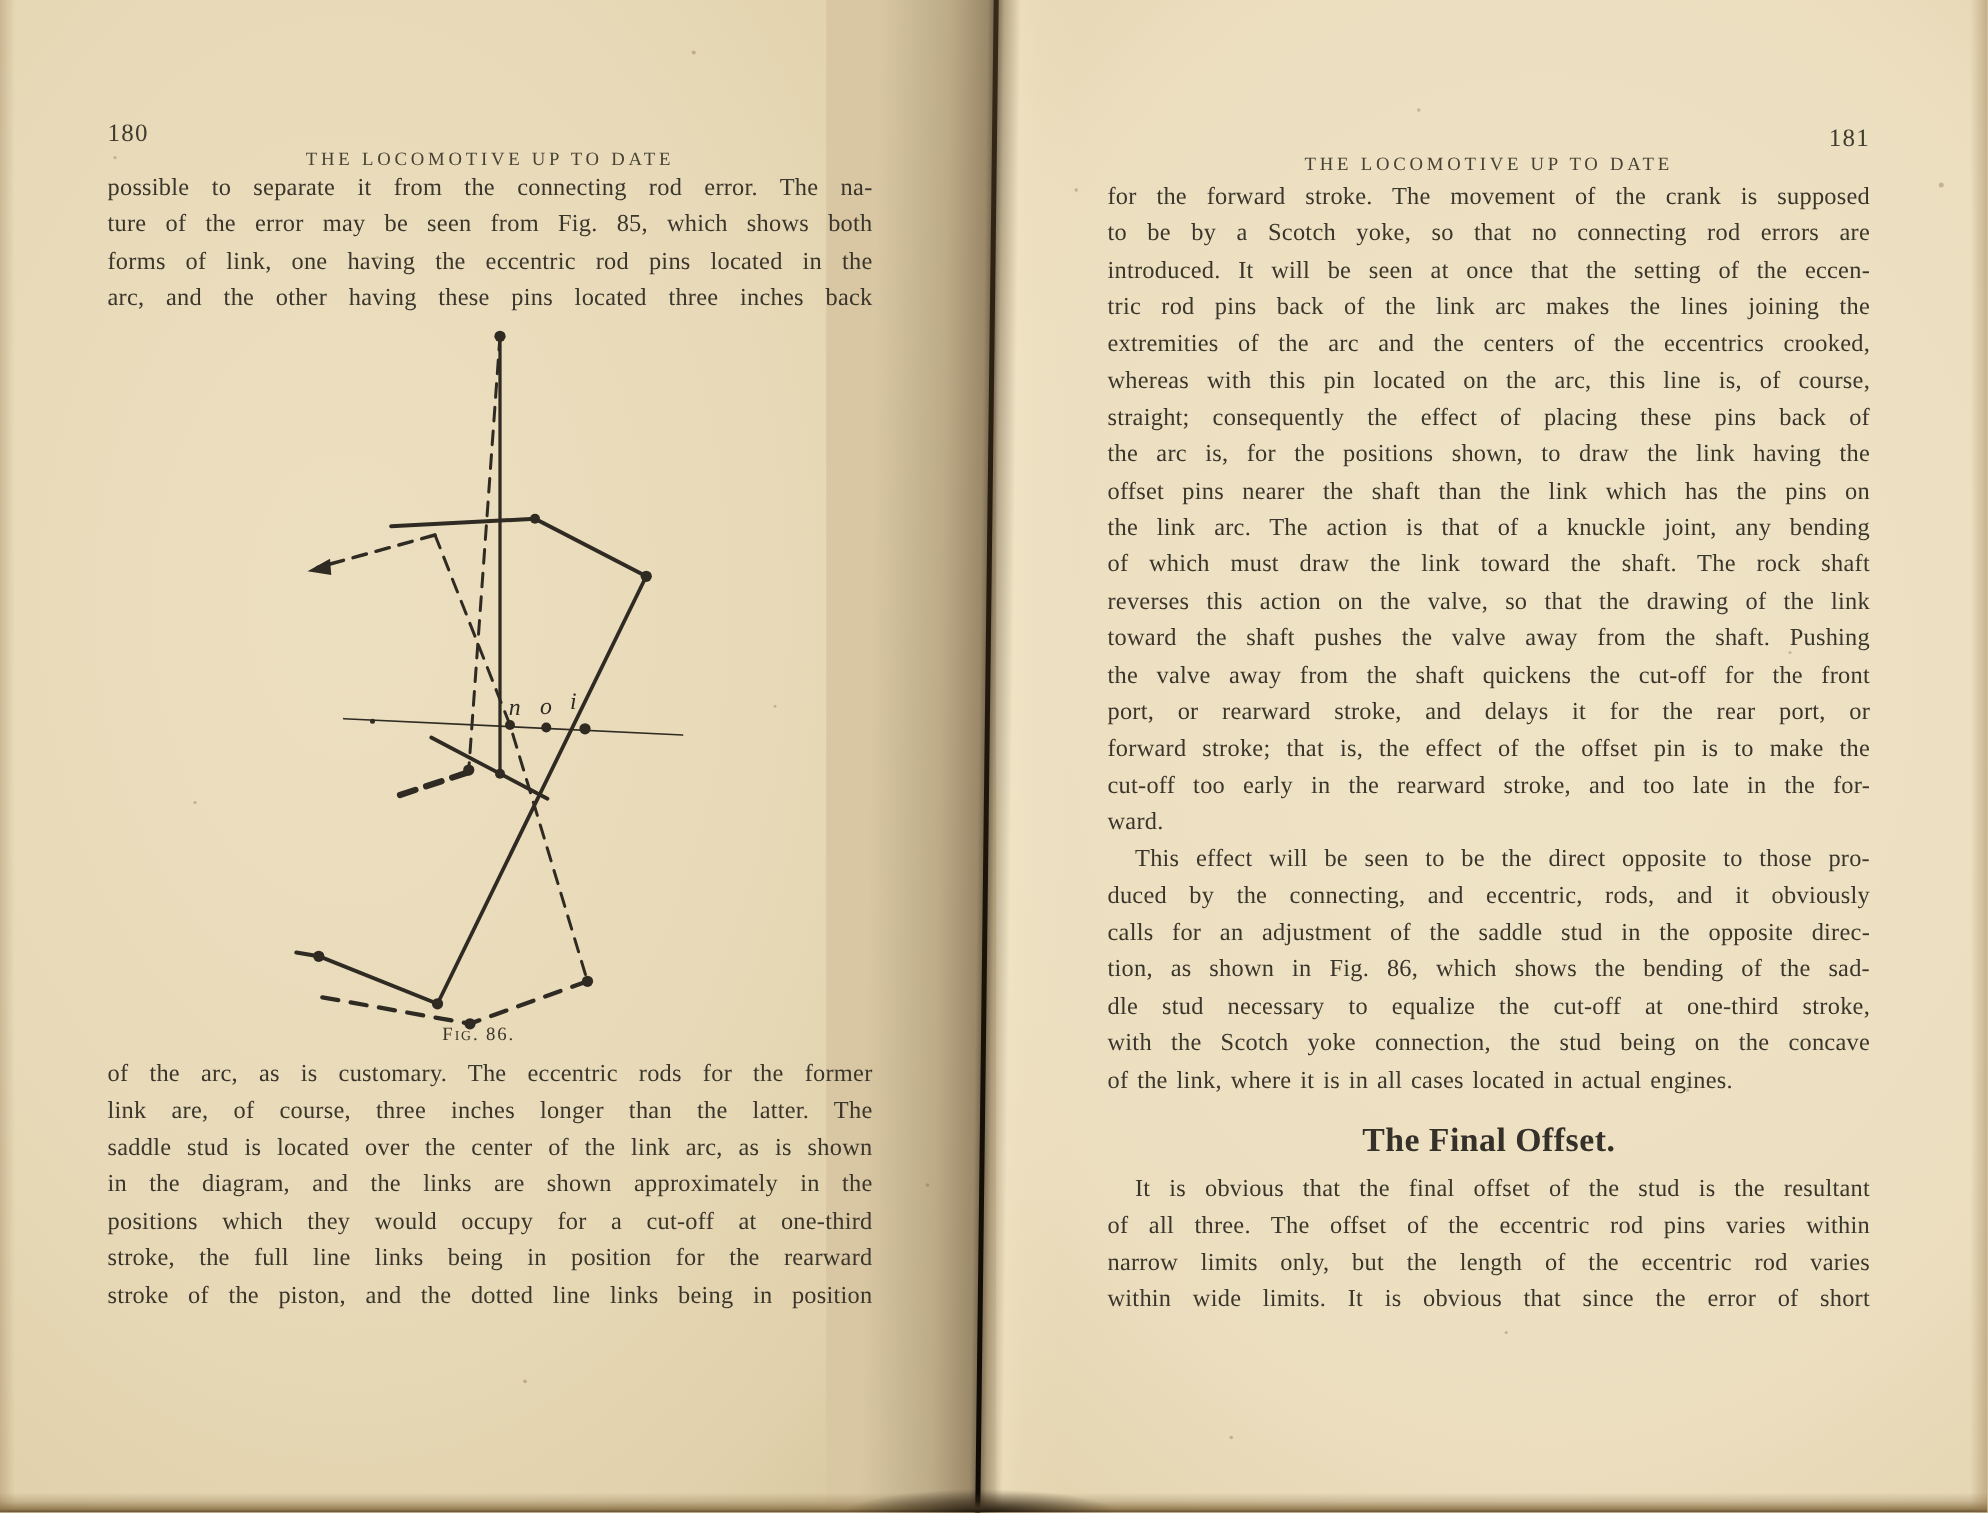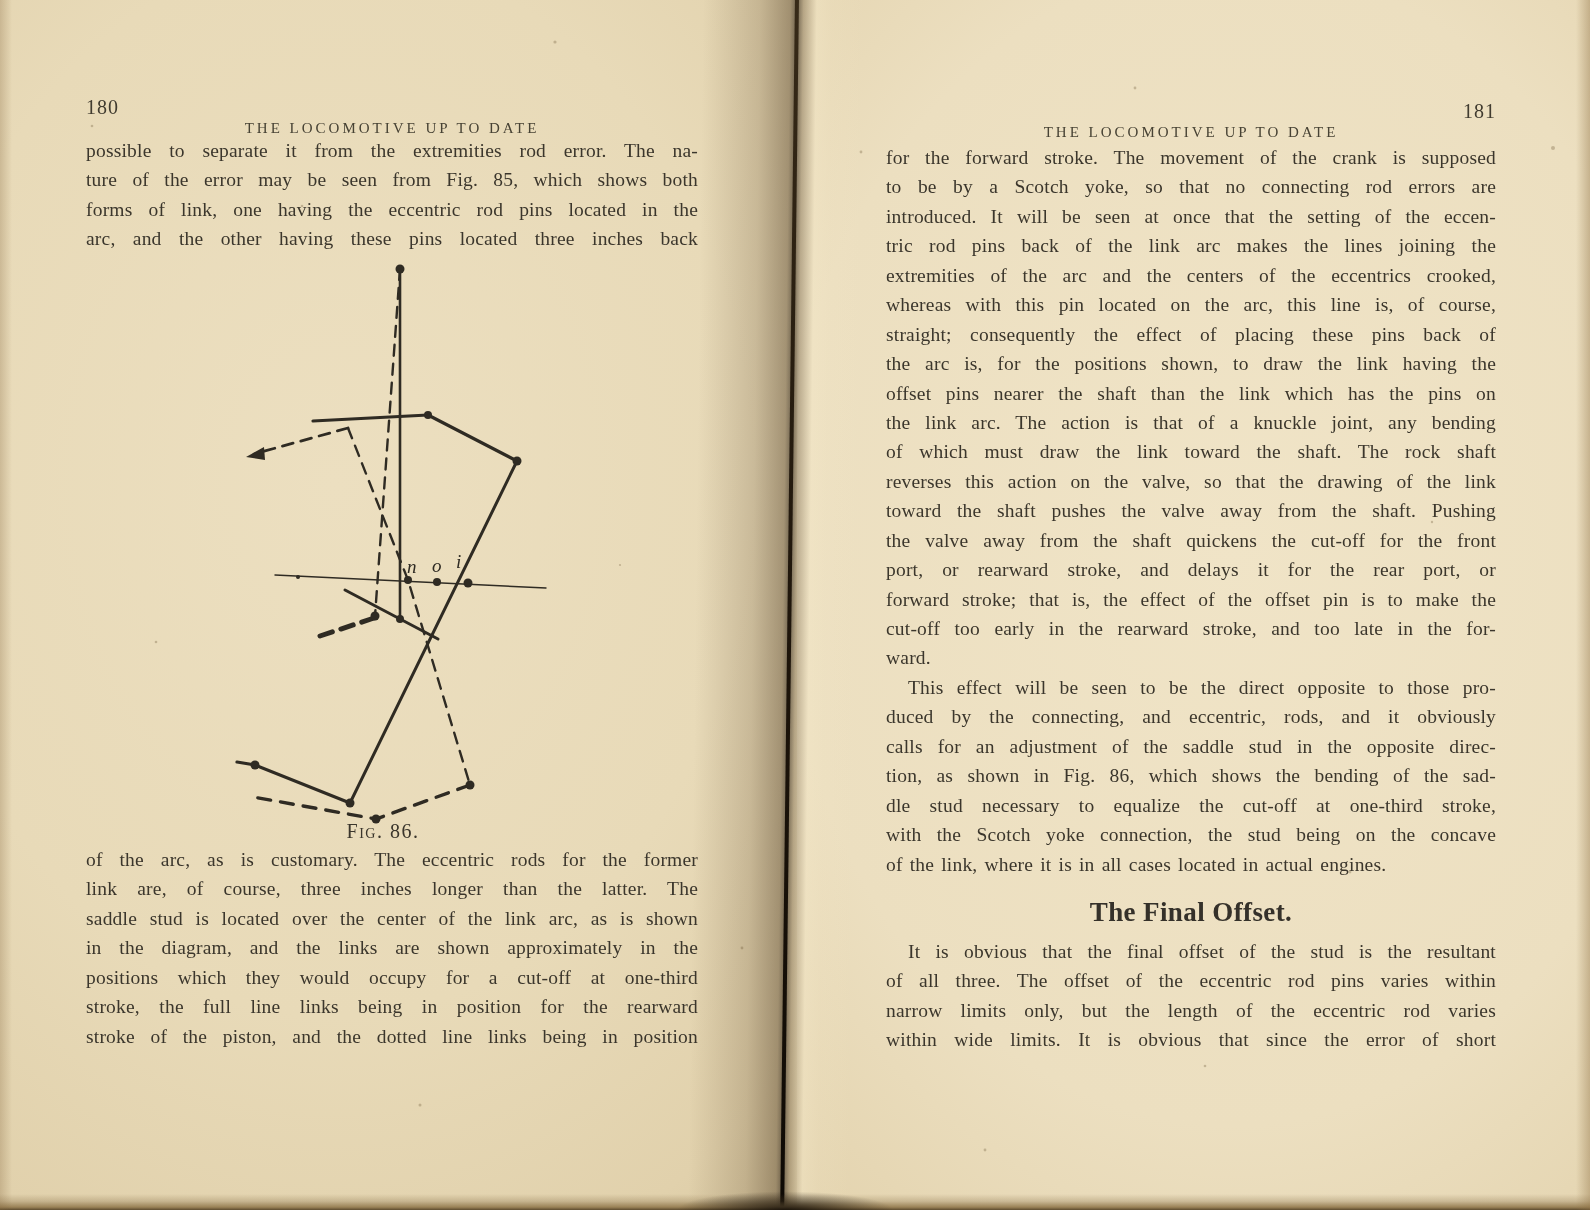--- a/index.html
+++ b/index.html
@@ -4,21 +4,21 @@
 <style>
   html,body{margin:0;padding:0;}
   body{
     width:1590px;height:1210px;position:relative;overflow:hidden;
     background:#d8c7a2;
     font-family:"Liberation Serif","DejaVu Serif",serif;
     color:#3a352b;
   }
   .page{position:absolute;top:0;height:1210px;}
   #left-page{
-    left:0;width:797px;
+    left:0;width:661px;
     background:radial-gradient(95% 80% at 42% 40%, #ecdfc0 0%, #e8dab8 55%, #e1d1ac 85%, #d8c7a0 100%);
   }
   #right-page{
     left:797px;width:793px;
     background:radial-gradient(95% 80% at 55% 45%, #f0e4c7 0%, #ecdfc0 60%, #e3d3ae 90%, #dac9a3 100%);
   }
   .gutter-shadow{
     position:absolute;left:703px;top:-6px;width:190px;height:1224px;
     transform-origin:0 0;transform:rotate(0.7deg);
     background:linear-gradient(90deg,
@@ -71,39 +71,39 @@
     white-space:normal;color:#3b362c;
   }
   .tline.noj{text-align-last:left;}
   .tline.indent{text-indent:22px;}
   .section-heading{
     text-align:center;font-weight:bold;font-size:27px;color:#35312a;
     margin:18px 0 10px 0;line-height:30px;letter-spacing:0.4px;
   }
   .fig-caption{
     position:absolute;left:298px;top:820px;width:170px;text-align:center;
-    font-variant:small-caps;font-size:20px;letter-spacing:1.5px;color:#3b362c;
+    font-variant:small-caps;font-size:15px;letter-spacing:1.5px;color:#3b362c;
   }
   .fig-label{
     position:absolute;font-style:italic;font-size:19px;color:#2f2b23;
   }
   #fig-label-n{left:407px;top:556px;}
   #fig-label-o{left:432px;top:555px;}
   #fig-label-i{left:456px;top:551px;}
   svg.figure{position:absolute;left:0;top:0;pointer-events:none;}
 </style>
 </head>
 <body>
 
 <div class="page" id="left-page">
   <div class="page-number" style="left:86px;top:96px;">180</div>
   <div class="running-header" style="left:86px;width:612px;top:100px;">THE LOCOMOTIVE UP TO DATE</div>
 
   <div class="text-col" style="left:86px;top:136px;">
-      <div class="tline">possible to separate it from the extremities rod error.  The na-</div>
+      <div class="tline">possible to separate it from the connecting rod error.  The na-</div>
       <div class="tline">ture of the error may be seen from Fig. 85, which shows both</div>
       <div class="tline">forms of link, one having the eccentric rod pins located in the</div>
       <div class="tline">arc, and the other having these pins located three inches back</div>
     </div>
 
   <div class="fig-caption">Fig. 86.</div>
   <span class="fig-label" id="fig-label-n">n</span>
   <span class="fig-label" id="fig-label-o">o</span>
   <span class="fig-label" id="fig-label-i">i</span>
 

